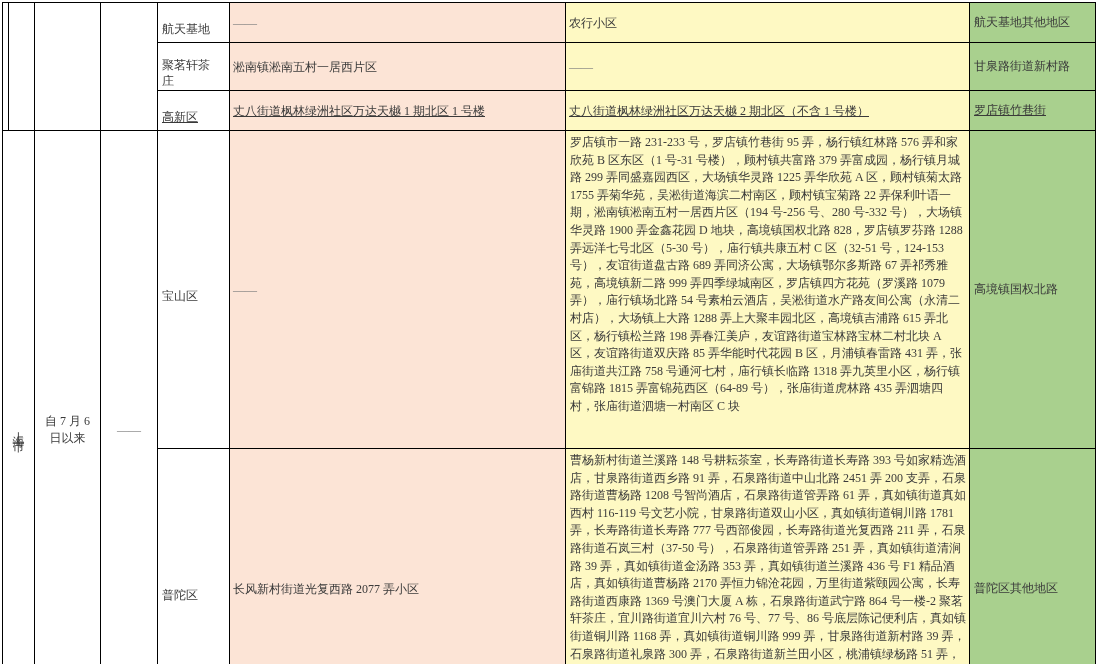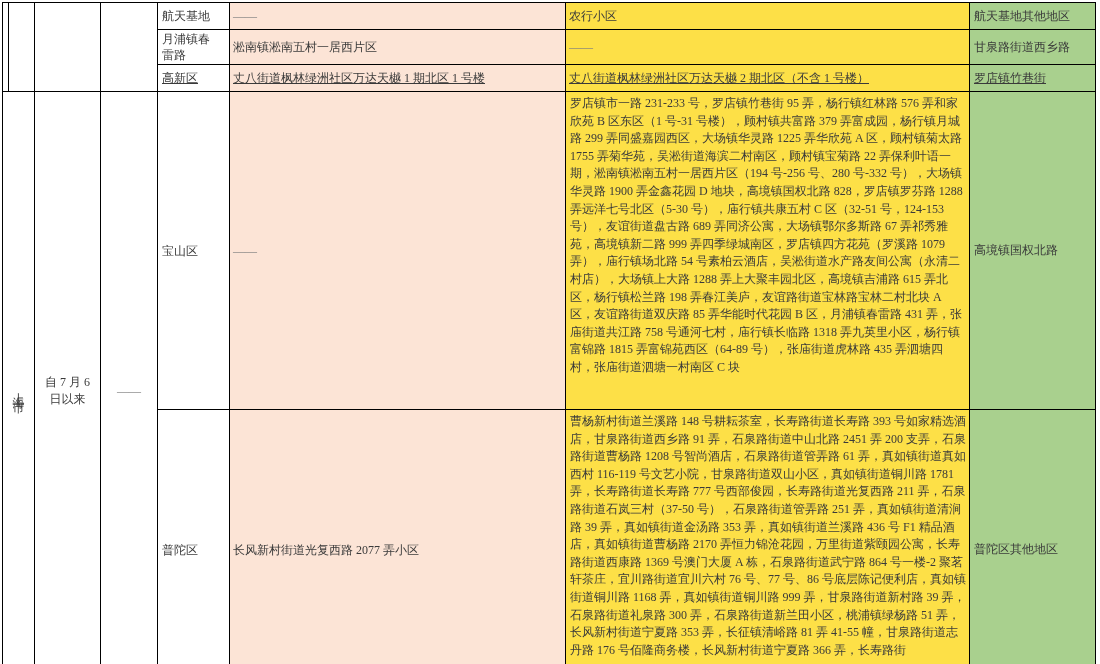--- a/index.html
+++ b/index.html
@@ -3,25 +3,25 @@
 <meta charset="utf-8">
 <style>
   html,body{margin:0;padding:0;background:#ffffff;}
   .page{position:relative;width:1100px;height:664px;background:#ffffff;overflow:hidden;
         font-family:"Liberation Serif","DejaVu Serif",serif;color:#3a3a3a;}
   table.risk{position:absolute;left:2px;top:2px;width:1093px;border-collapse:collapse;table-layout:fixed;}
   td{border:1px solid #000;font-size:12px;vertical-align:middle;padding:1px 3px;overflow:hidden;
      word-break:break-all;line-height:16px;}
   
   .pink{background:#fce4d6;}
-  .yellow{background:#fde047;}
+  .yellow{background:#fef9c3;}
   .green{background:#a9d08e;}
   .white{background:#ffffff;}
   
-  td.district{padding:1px 10px 1px 4px;}
+  td.district{padding:14px 10px 1px 4px;}
   td.bigtext{vertical-align:top;padding:3px 3px 12px 4px;line-height:17.6px;text-align:left;}
   td.dash{color:#7f7f7f;}
   td.dash-center{color:#7f7f7f;text-align:center;}
   td.city-cell{text-align:center;padding:0;}
   td.city-cell .vtxt{writing-mode:vertical-rl;text-orientation:upright;letter-spacing:4px;
                      display:inline-block;line-height:30px;}
   td.period{text-align:center;padding:1px 6px;line-height:17px;}
   td.other{padding:1px 2px 1px 4px;line-height:17px;margin-left:33px;}
   
   tr.r1 td{height:24px;}
@@ -51,24 +51,24 @@
       <td class="white" rowspan="3"></td>
       <td class="white" rowspan="3"></td>
       <td class="white" rowspan="3"></td>
       <td class="white" rowspan="3"></td>
       <td class="white district">航天基地</td>
       <td class="pink dash">——</td>
       <td class="yellow">农行小区</td>
       <td class="green other">航天基地其他地区</td>
     </tr>
     <tr class="r2">
-      <td class="white district">月浦镇春雷路</td>
+      <td class="white district">聚茗轩茶庄</td>
       <td class="pink">淞南镇淞南五村一居西片区</td>
       <td class="yellow dash">——</td>
-      <td class="green other">甘泉路街道西乡路</td>
+      <td class="green other">甘泉路街道新村路</td>
     </tr>
     <tr class="r3">
       <td class="white district">高新区</td>
       <td class="pink">丈八街道枫林绿洲社区万达天樾 1 期北区 1 号楼</td>
       <td class="yellow">丈八街道枫林绿洲社区万达天樾 2 期北区（不含 1 号楼）</td>
       <td class="green other">罗店镇竹巷街</td>
     </tr>
 
     <tr class="r4">
       <td class="white city-cell" colspan="2" rowspan="2">

